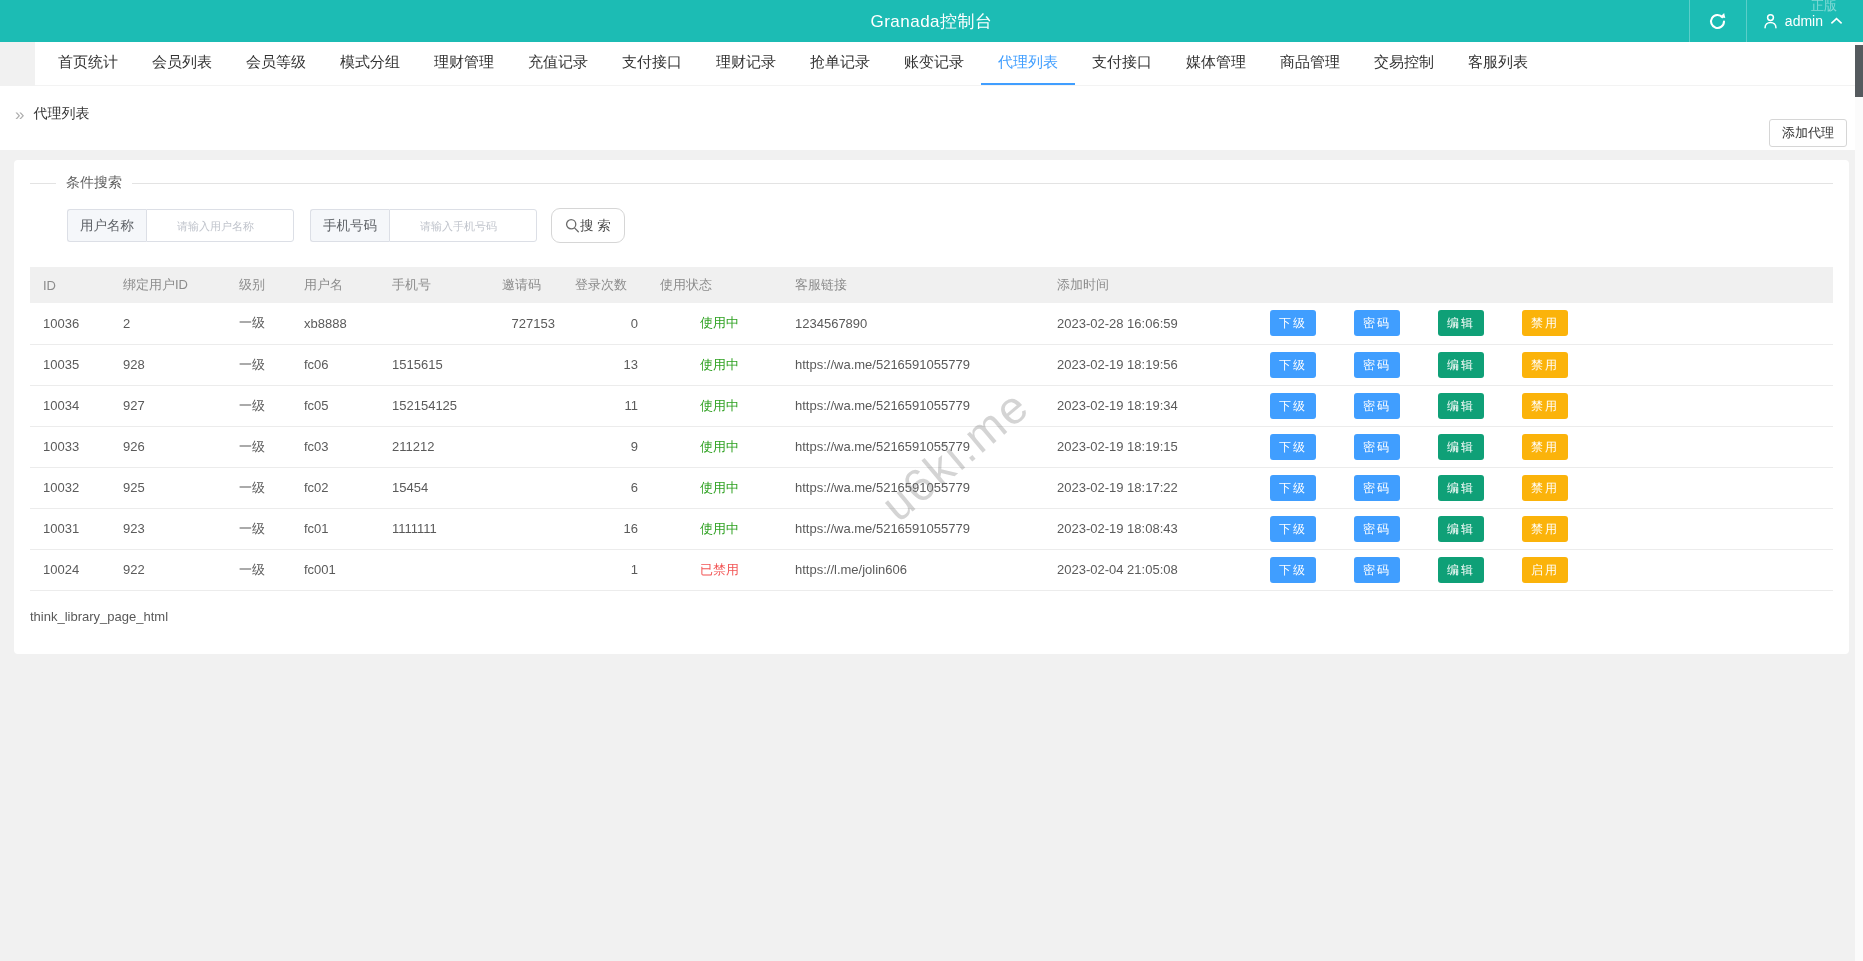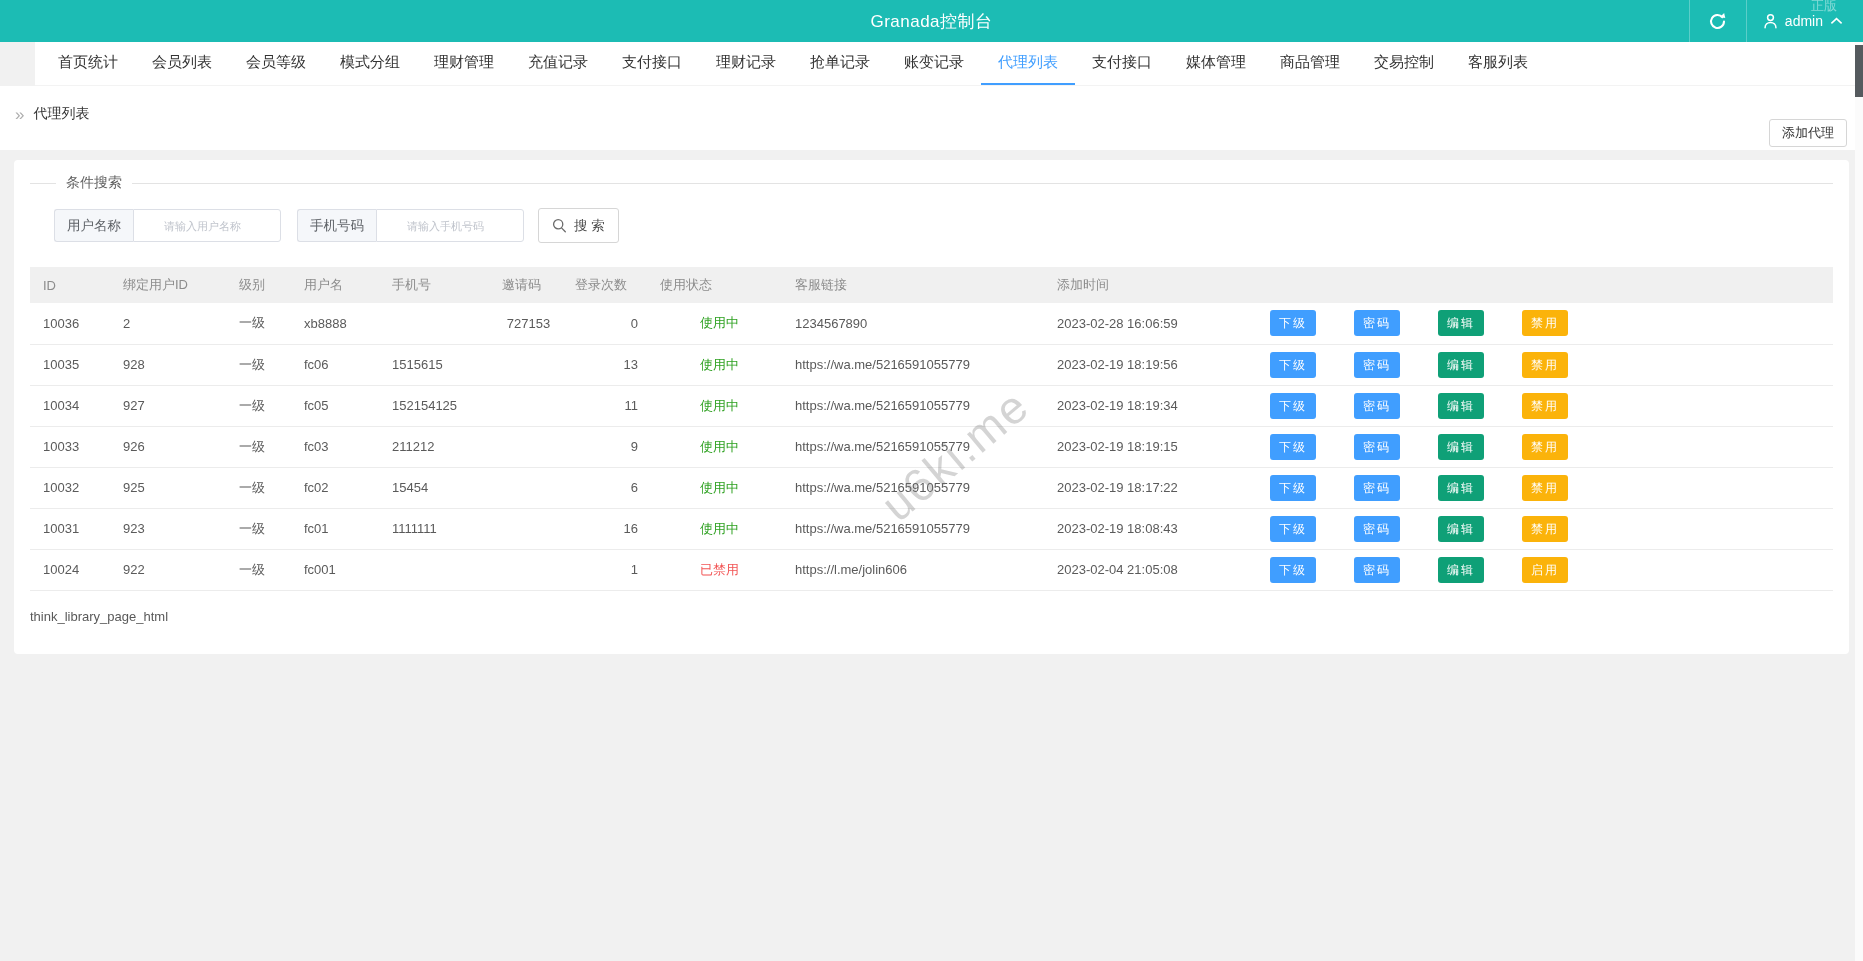--- a/index.html
+++ b/index.html
@@ -45,50 +45,50 @@
     font-size:13px; color:#333; cursor:pointer; font-family:inherit;
   }
 
   
   .content { padding:10px 14px 0; }
   .card { background:#fff; border-radius:4px; padding:0 16px 30px; position:relative; }
 
   .search-fieldset { border:none; border-top:1px solid #e3e3e3; margin:0; padding:0; padding-top:2px; position:relative; top:14px; }
   .search-fieldset legend { padding:0 10px; margin-left:26px; font-size:14px; color:#5f5f5f; }
 
-  .search-row { display:flex; align-items:center; margin:28px 0 0 24px; }
+  .search-row { display:flex; align-items:center; margin:28px 0 0 37px; }
   .input-group { display:flex; height:33px; margin-right:16px; }
   .input-label {
     background:#f5f7fa; border:1px solid #dcdfe6; border-right:none;
     border-radius:3px 0 0 3px; display:flex; align-items:center;
     padding:0 12px; font-size:13.5px; color:#5f6368; white-space:nowrap;
   }
   .input-group input {
     width:148px; border:1px solid #dcdfe6; border-radius:0 3px 3px 0;
     padding:0 30px; font-size:11px; color:#333; outline:none; font-family:inherit;
   }
   .input-group input::placeholder { color:#c0c4cc; }
   .search-btn {
-    margin-left:-2px; height:35px; display:flex; align-items:center; gap:7px;
-    background:#fff; border:1px solid #d6d6d6; border-radius:3px; padding:0 13px;
+    margin-left:-2px; height:35px; display:flex; align-items:center; 
+    background:#fff; border:1px solid #d6d6d6; border-radius:9px; padding:0 13px;
     font-size:13.5px; color:#4a4a4a; cursor:pointer; font-family:inherit;
   }
 
   
   .data-table { width:100%; border-collapse:collapse; margin-top:24px; table-layout:fixed; }
   .data-table thead th {
     background:#f0f0f0; height:36px; font-weight:normal; font-size:13px; color:#8c8c8c;
     text-align:left; padding:0 8px; white-space:nowrap;
   }
   .data-table tbody td {
     height:41px; border-bottom:1px solid #ececec; font-size:13px; color:#5a5a5a;
     padding:0 8px; white-space:nowrap; overflow:hidden;
   }
   .col-id { padding-left:13px !important; }
-  th.col-invite, td.col-invite { text-align:center; padding-right:12px !important; }
+  th.col-invite, td.col-invite { text-align:right; padding-right:12px !important; }
   th.col-login,  td.col-login  { text-align:right; padding-right:14px !important; }
   th.col-status, td.col-status { text-align:center; }
   .status-green { color:var(--status-active,#2ea121); }
   .status-red   { color:var(--status-disabled,#f25555); }
 
   .action-btn {
     display:inline-block; height:26px; line-height:26px; padding:0 9px;
     border:none; border-radius:3px; color:#fff; font-size:12px; letter-spacing:2px;
     margin-right:10px; cursor:pointer; font-family:inherit;margin-left:28px;
   }

